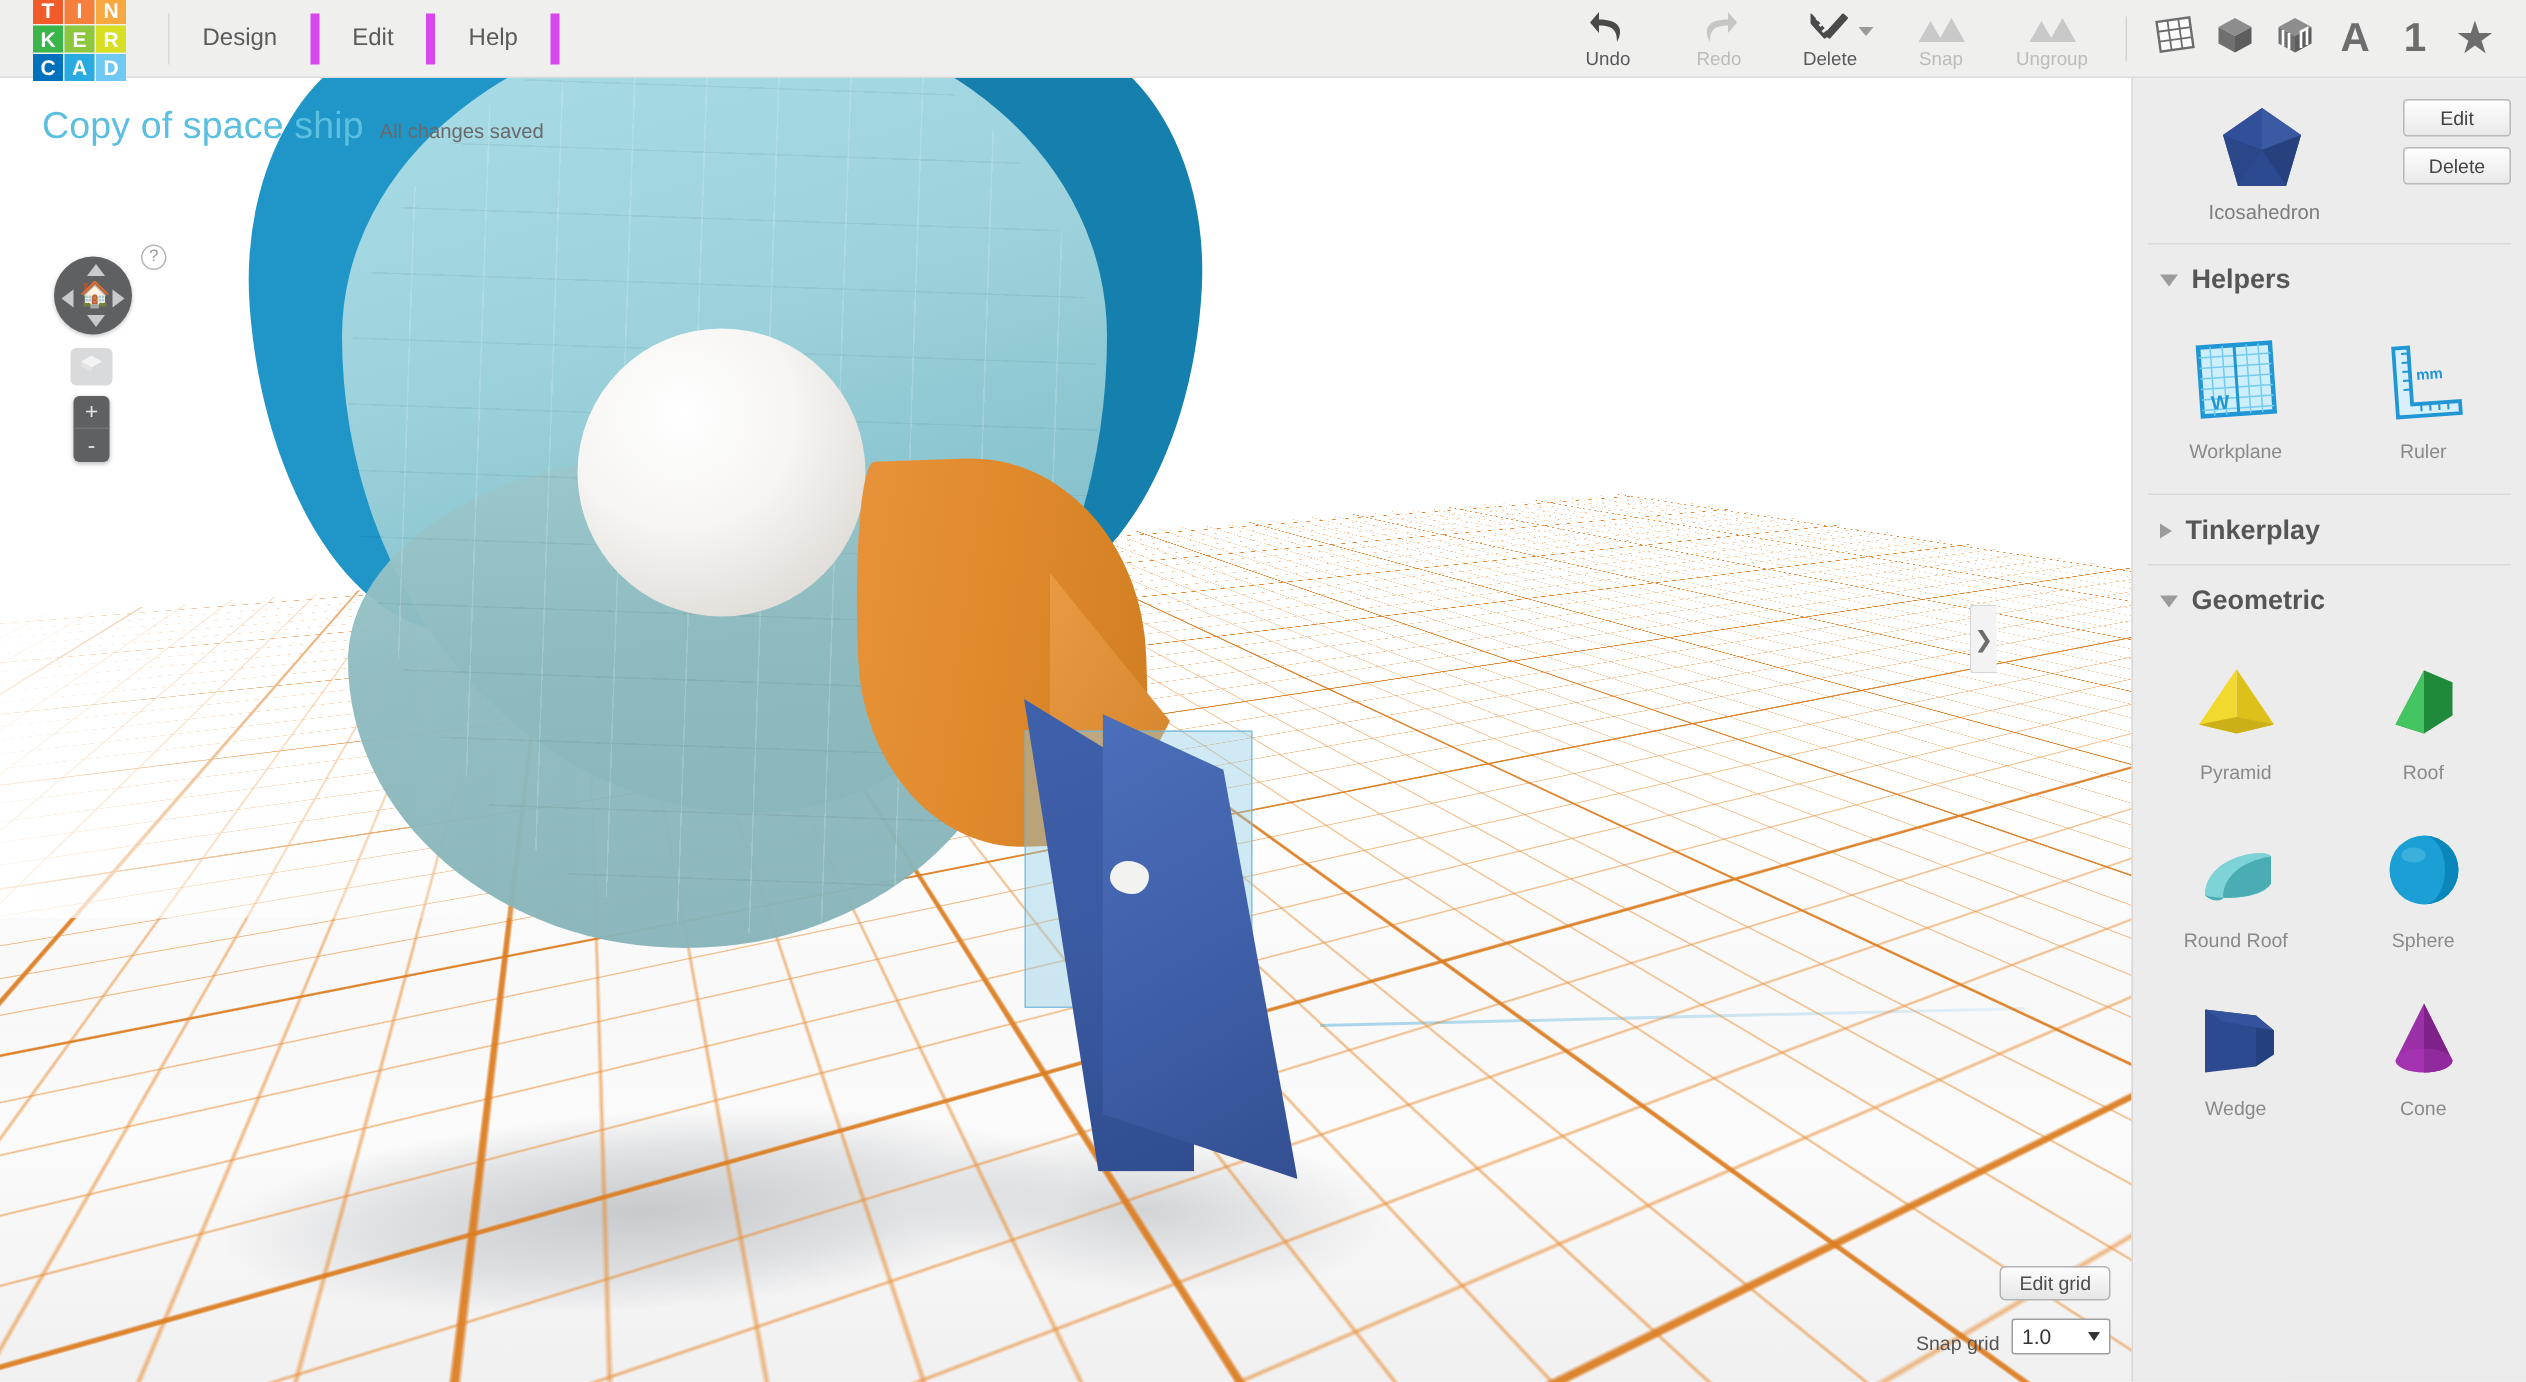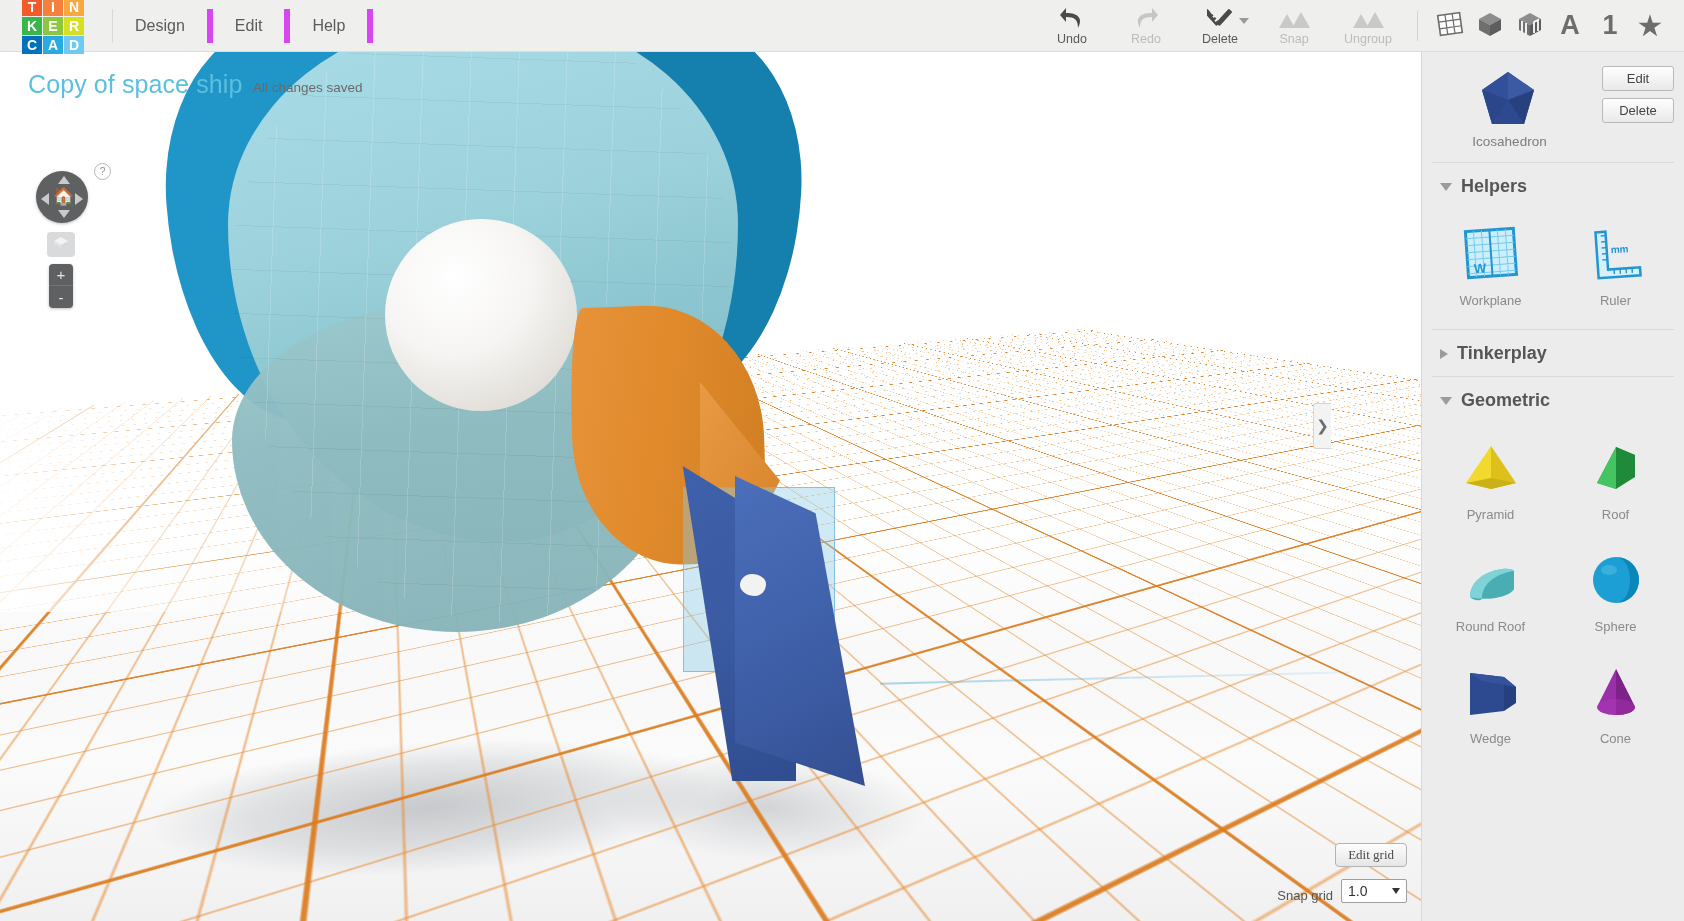--- a/index.html
+++ b/index.html
@@ -236,21 +236,20 @@
   }
   .zoom-stack div:first-child { border-bottom: 1px solid #737476; }
 
   
   .edit-grid-btn {
     position: absolute; right: 14px; bottom: 54px;
     padding: 3px 12px; font-size: 13px; color: #4c4c4c;
     background: linear-gradient(to bottom, #fdfdfd, #e6e6e6);
     border: 1px solid #b3b3b3; border-radius: 4px; cursor: pointer;
     z-index: 14;
-    font-family: Liberation Serif, serif;
   }
   .snap-row {
     position: absolute; right: 14px; bottom: 18px;
     display: flex; align-items: flex-end; gap: 8px; z-index: 14;
   }
   .snap-label { font-size: 13px; color: #555; }
   .snap-select {
     width: 66px; padding: 3px 6px; font-size: 14px; color: #333;
     background: #fff; border: 1px solid #9f9f9f; border-radius: 2px;
     display: flex; align-items: center; justify-content: space-between; cursor: pointer;

